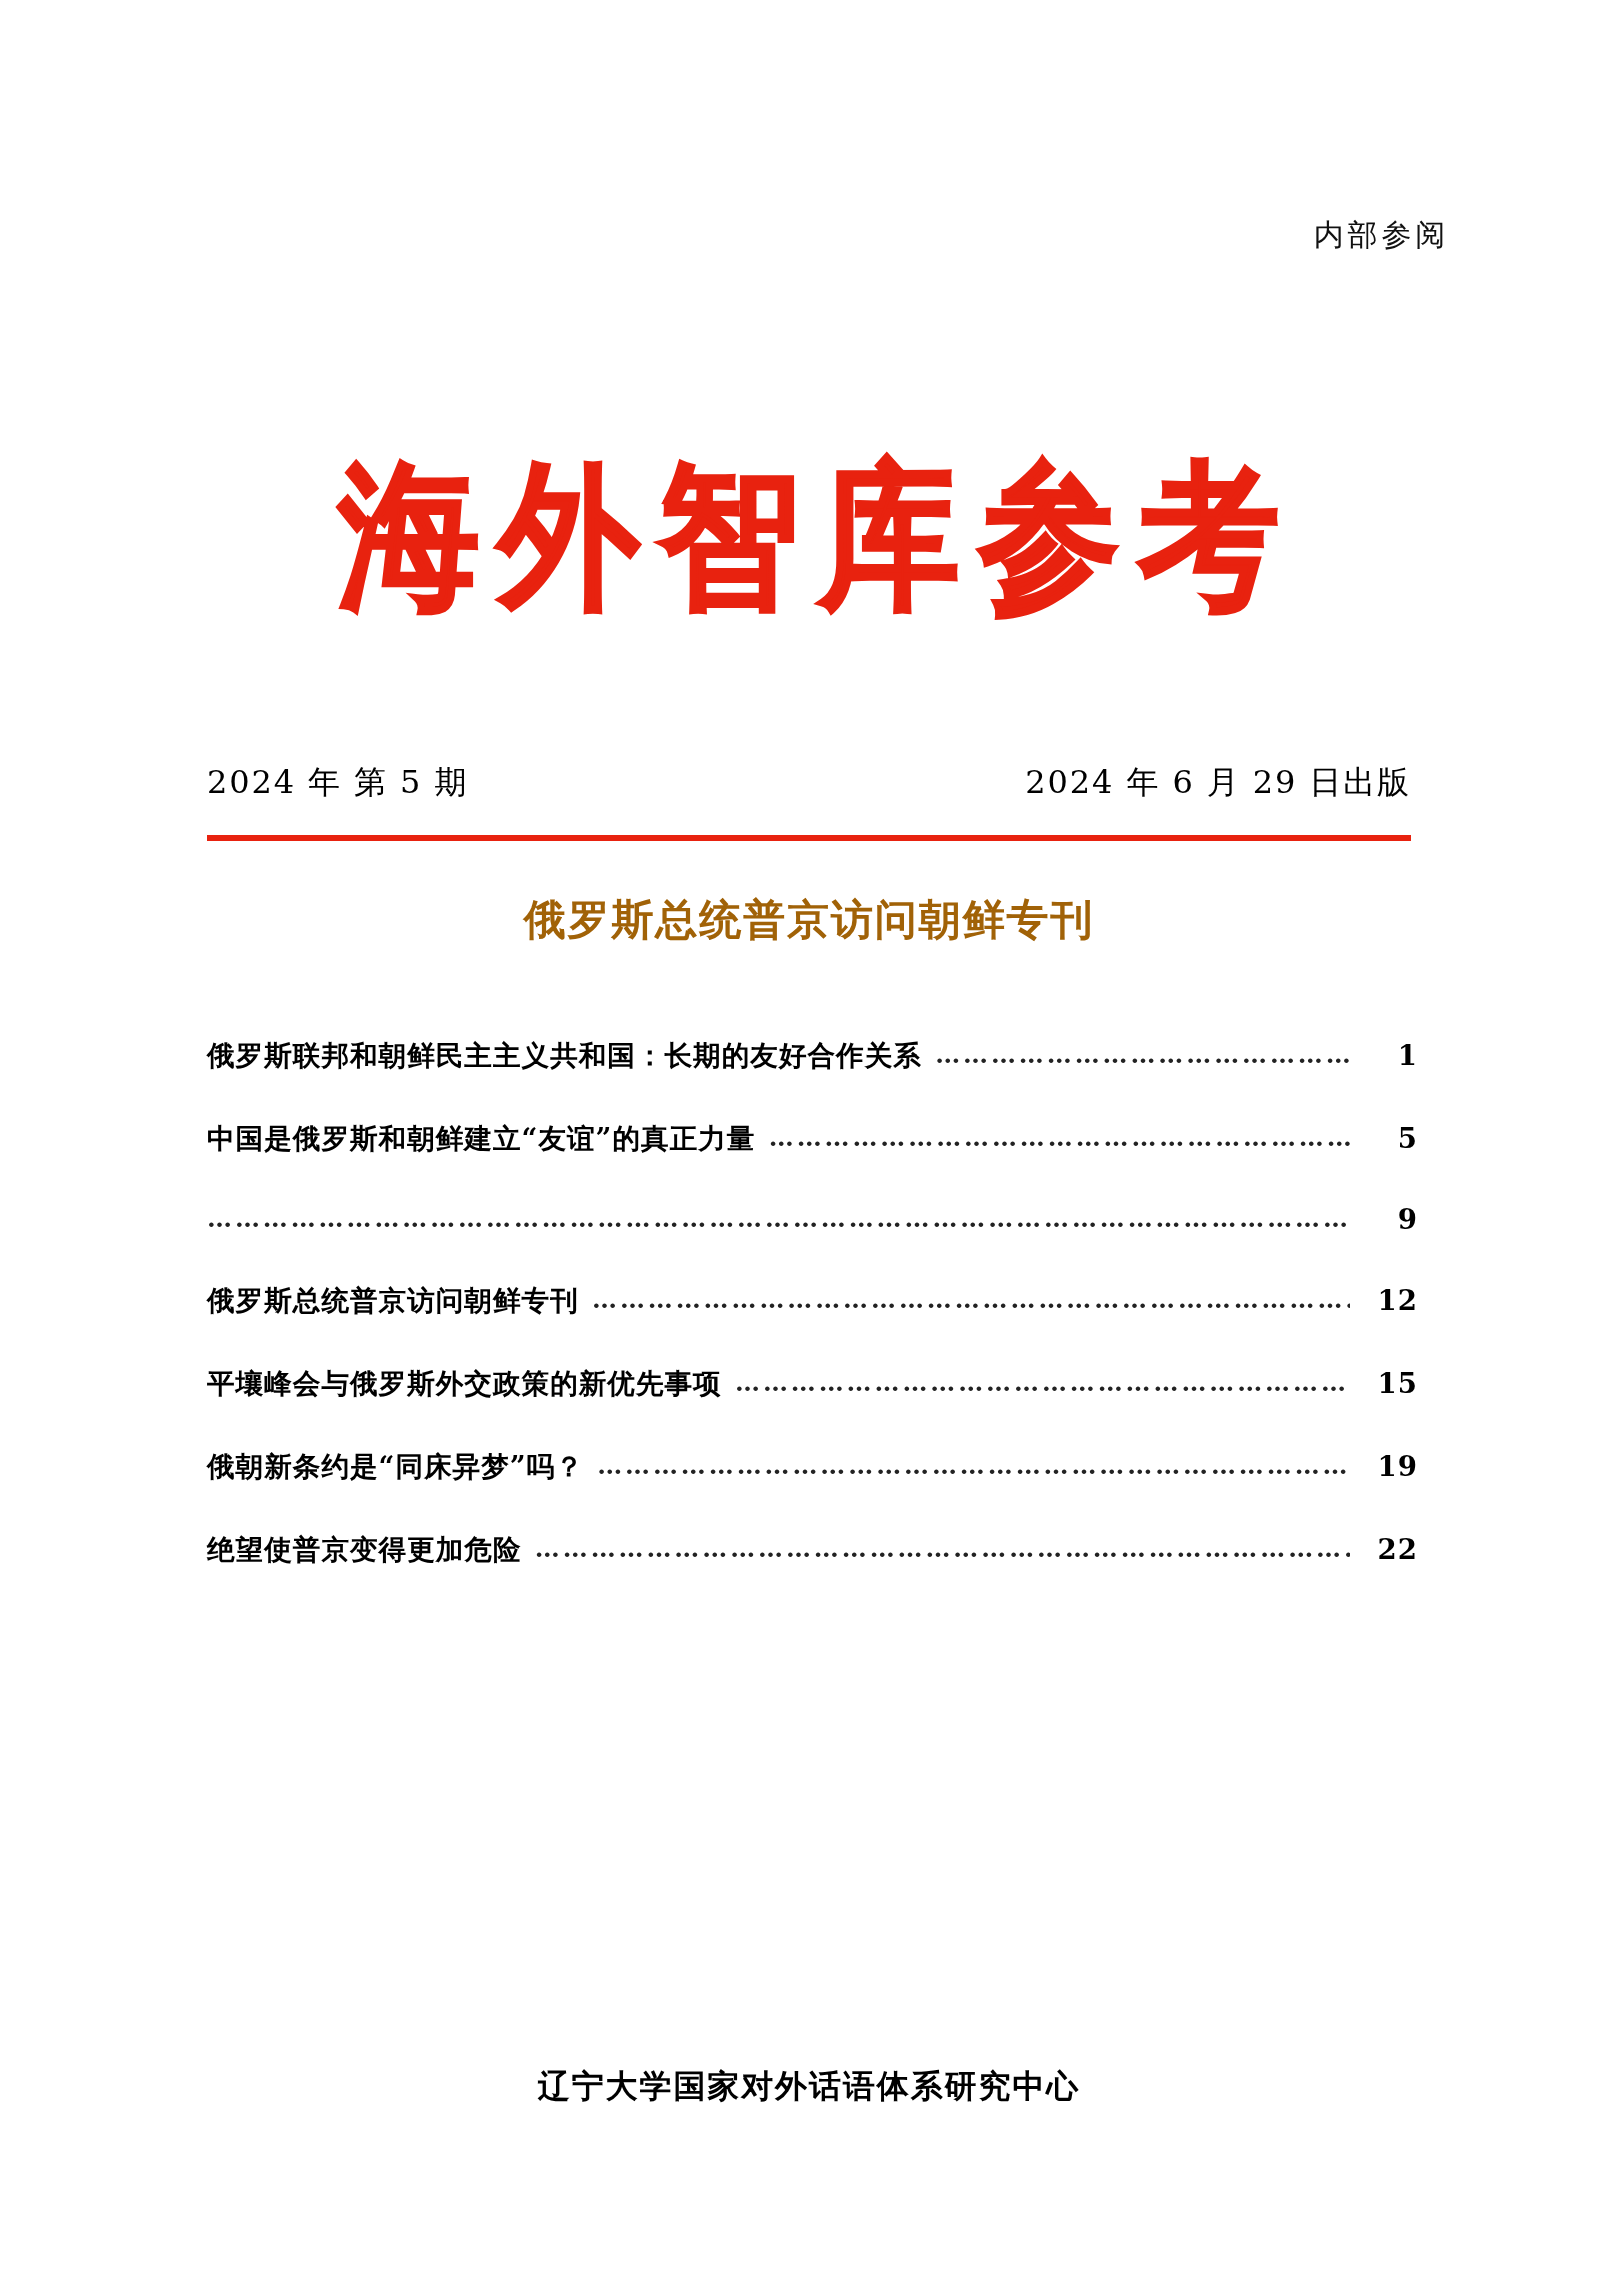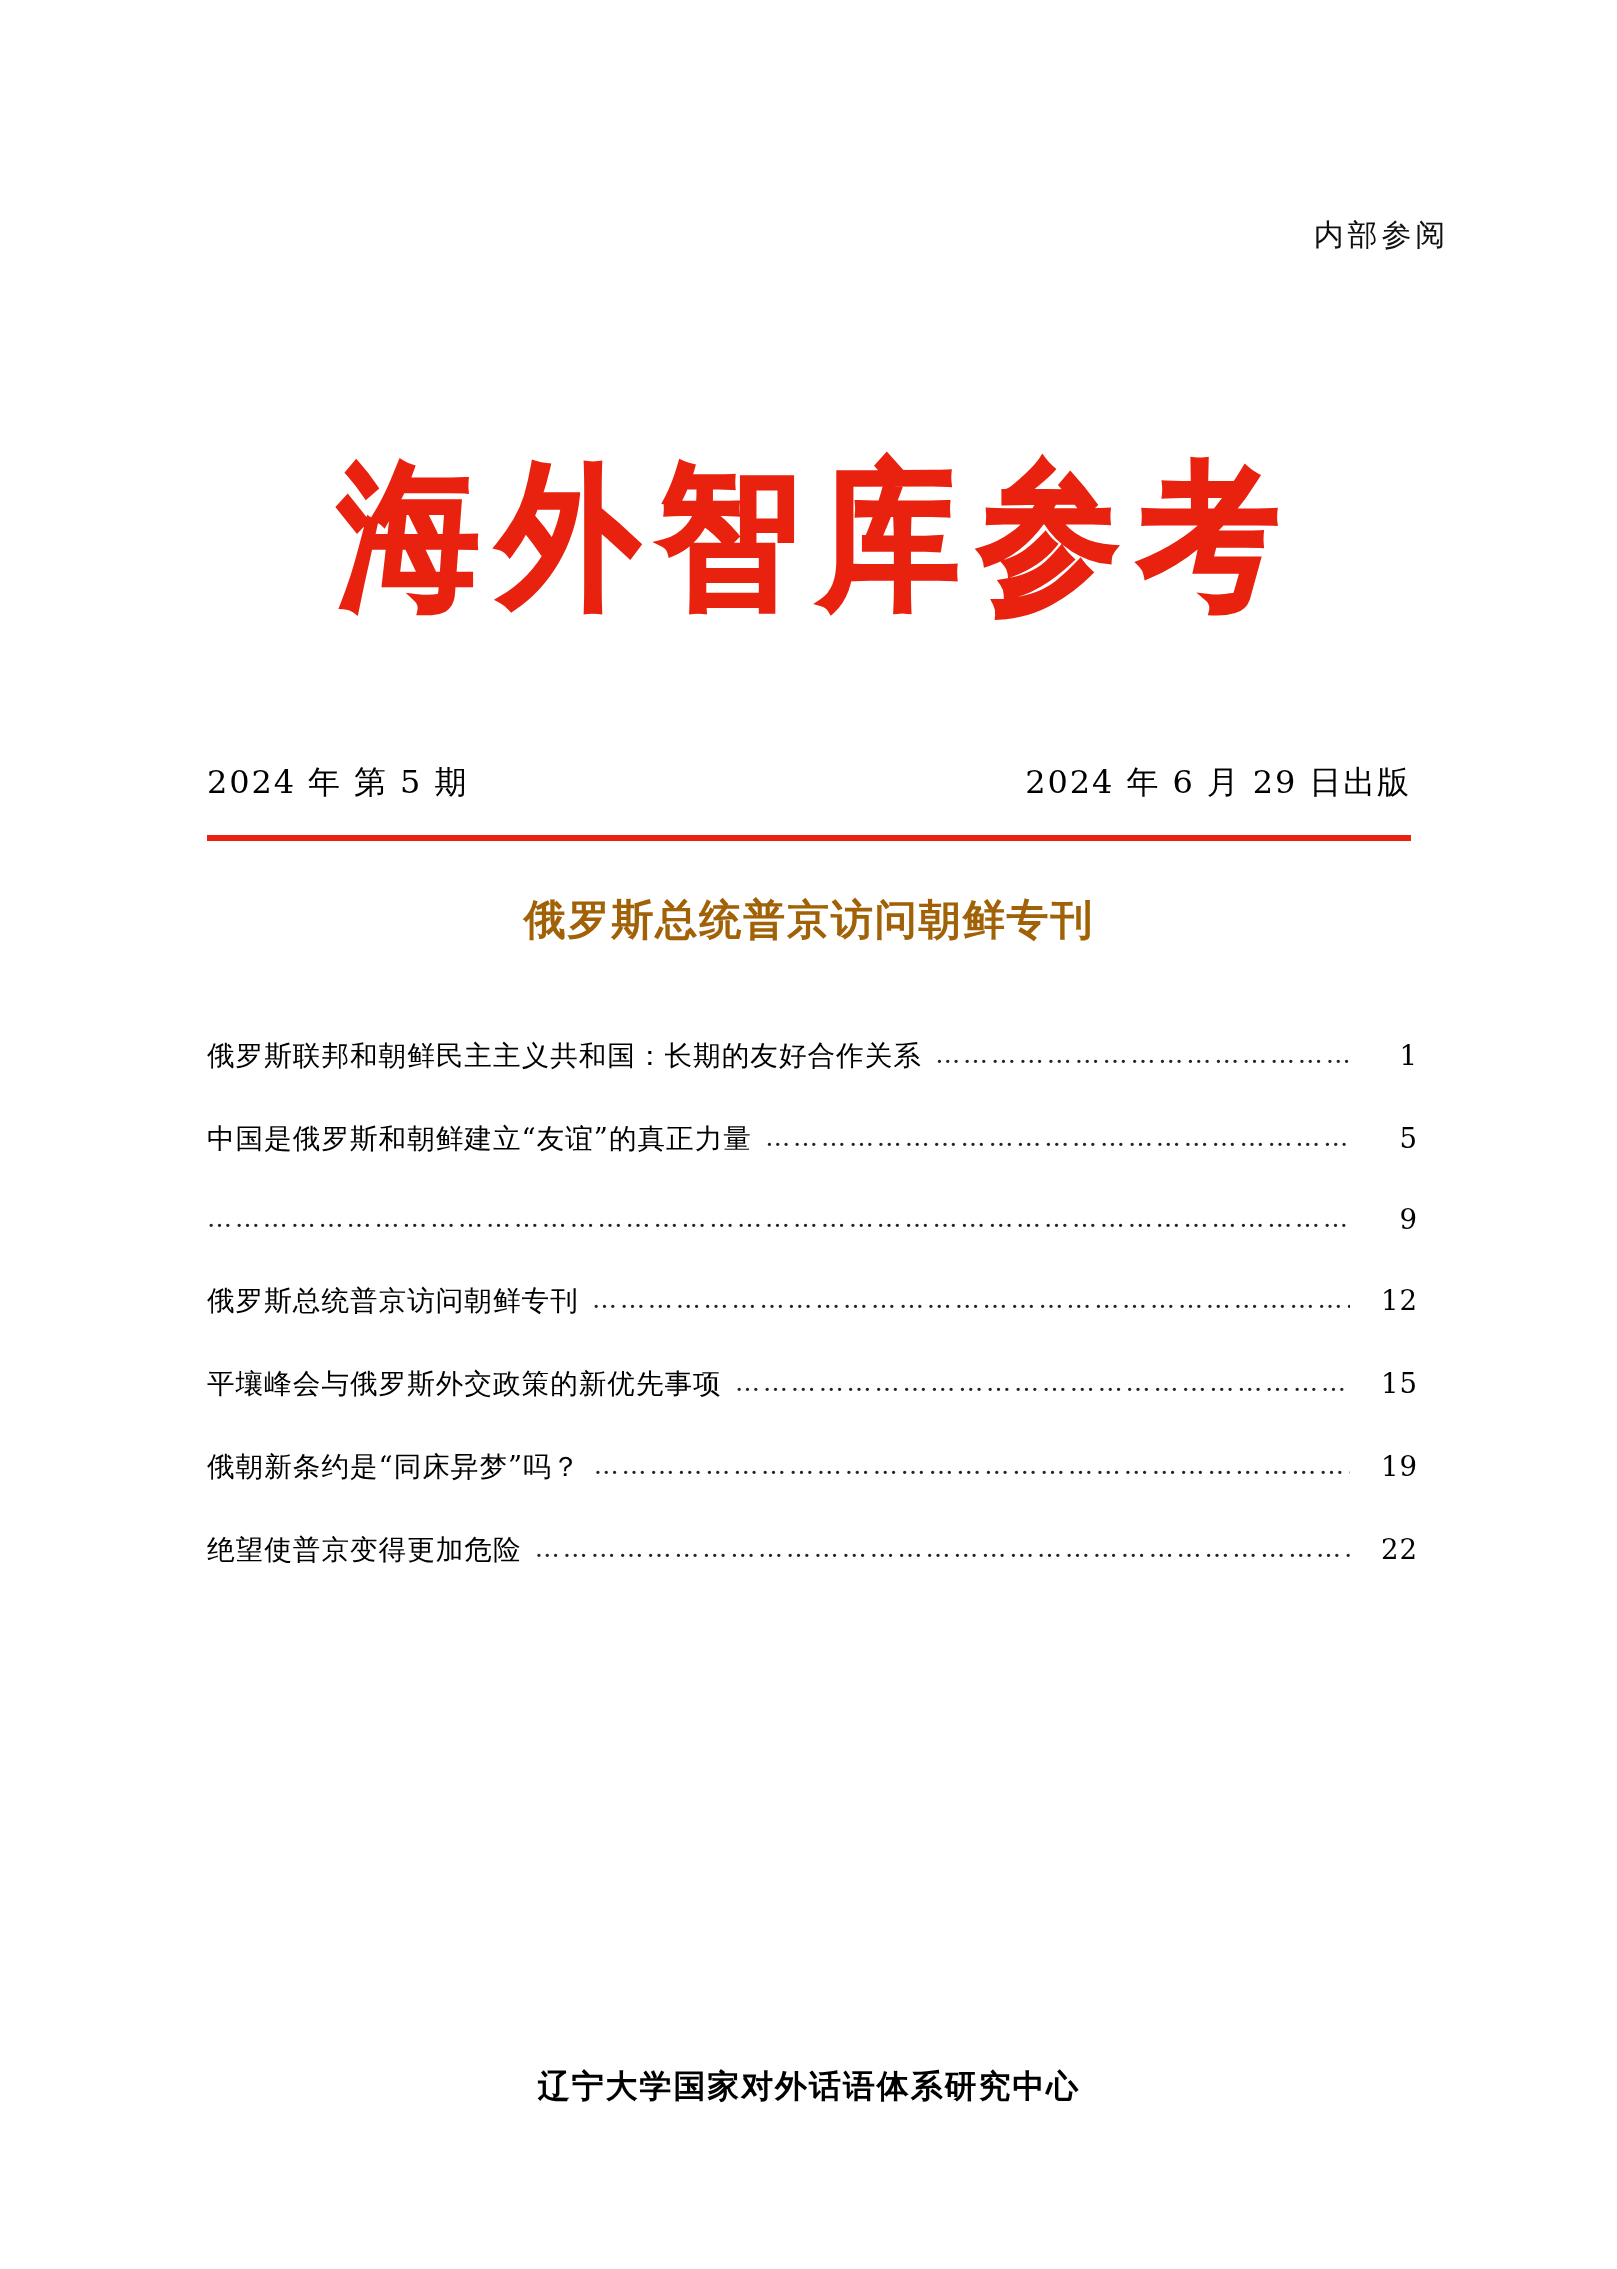--- a/index.html
+++ b/index.html
@@ -92,20 +92,21 @@
     letter-spacing: 1.9px;
     color: #a16207;
   }
 
   
   .toc {
     position: absolute;
     top: 1037px;
     left: 207px;
     right: 200px;
+    font-weight: bold;
   }
   .toc-entry {
     display: flex;
     align-items: baseline;
     font-size: 27.6px;
     letter-spacing: 1px;
     margin-bottom: 46px;
     white-space: nowrap;
   }
   .toc-title {

